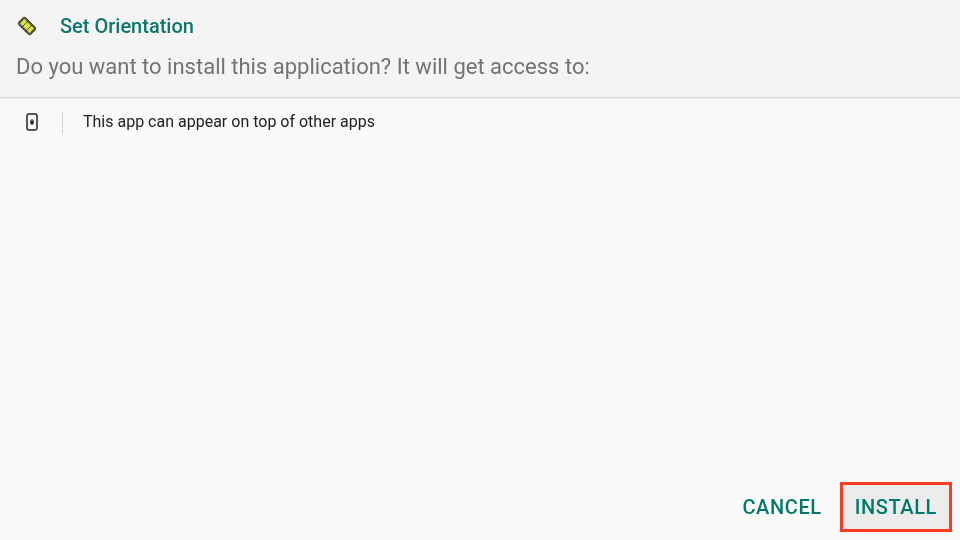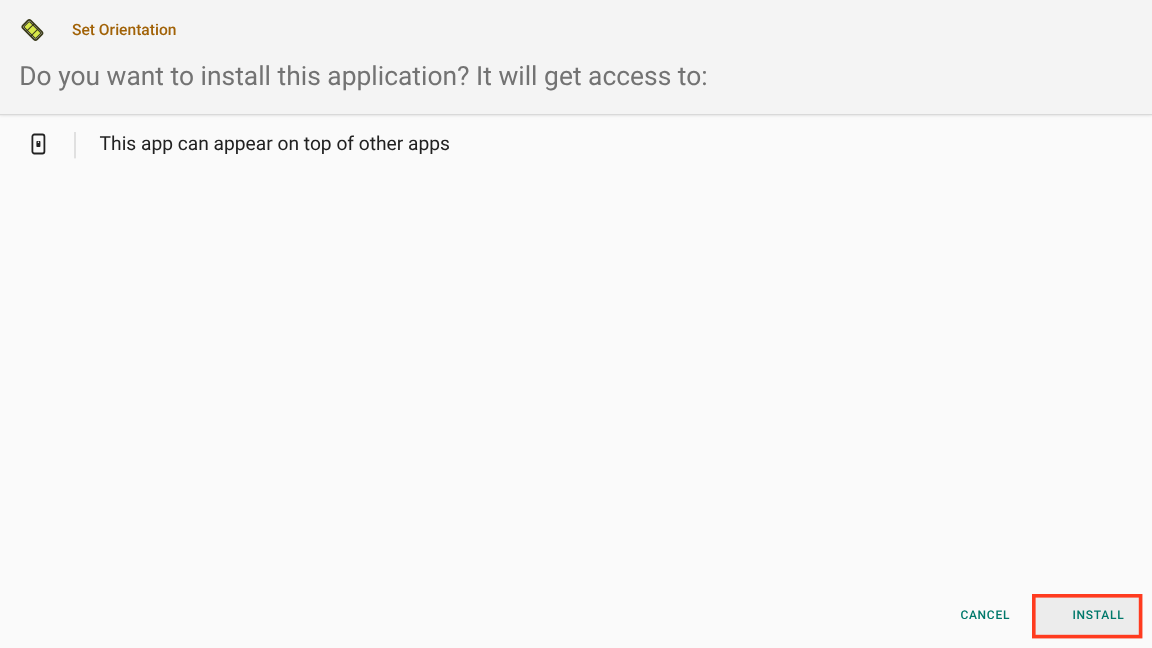--- a/index.html
+++ b/index.html
@@ -15,23 +15,23 @@
     align-items: center;
     gap: 22px;
     margin-bottom: 14px;
   }
   .app-icon {
     width: 22px;
     height: 22px;
     flex-shrink: 0;
   }
   .app-title {
-    font-size: 13px;
+    font-size: 20px;
     font-weight: 500;
-    color: #a16207;
+    color: #0f766e;
   }
   .prompt {
     font-size: 22px;
     color: #737373;
     line-height: 1.4;
   }
   .perm-list {
     padding: 14px 16px;
   }
   .perm-row {
@@ -58,36 +58,35 @@
     position: absolute;
     bottom: 8px;
     right: 8px;
     display: flex;
     align-items: center;
     gap: 4px;
   }
   .btn {
     border: none;
     background: transparent;
-    font-size: 10px;
+    font-size: 20px;
     font-weight: 500;
     letter-spacing: 0.6px;
     color: #00796b;
     padding: 12px 14px;
     cursor: pointer;
     font-family: inherit;
   }
   .btn-install-wrap {
     border: 3px solid #ff3b1f;
     background: #ececec;
     display: inline-flex;
   }
   .btn-install {
     padding: 10px 12px;
-    margin-left: 19px;
   }
 </style>
 </head>
 <body>
 
 <div class="header">
   <div class="title-row">
     <span class="app-icon">
       <svg viewBox="0 0 24 24" width="22" height="22">
         <g transform="rotate(-45 12 12)">

